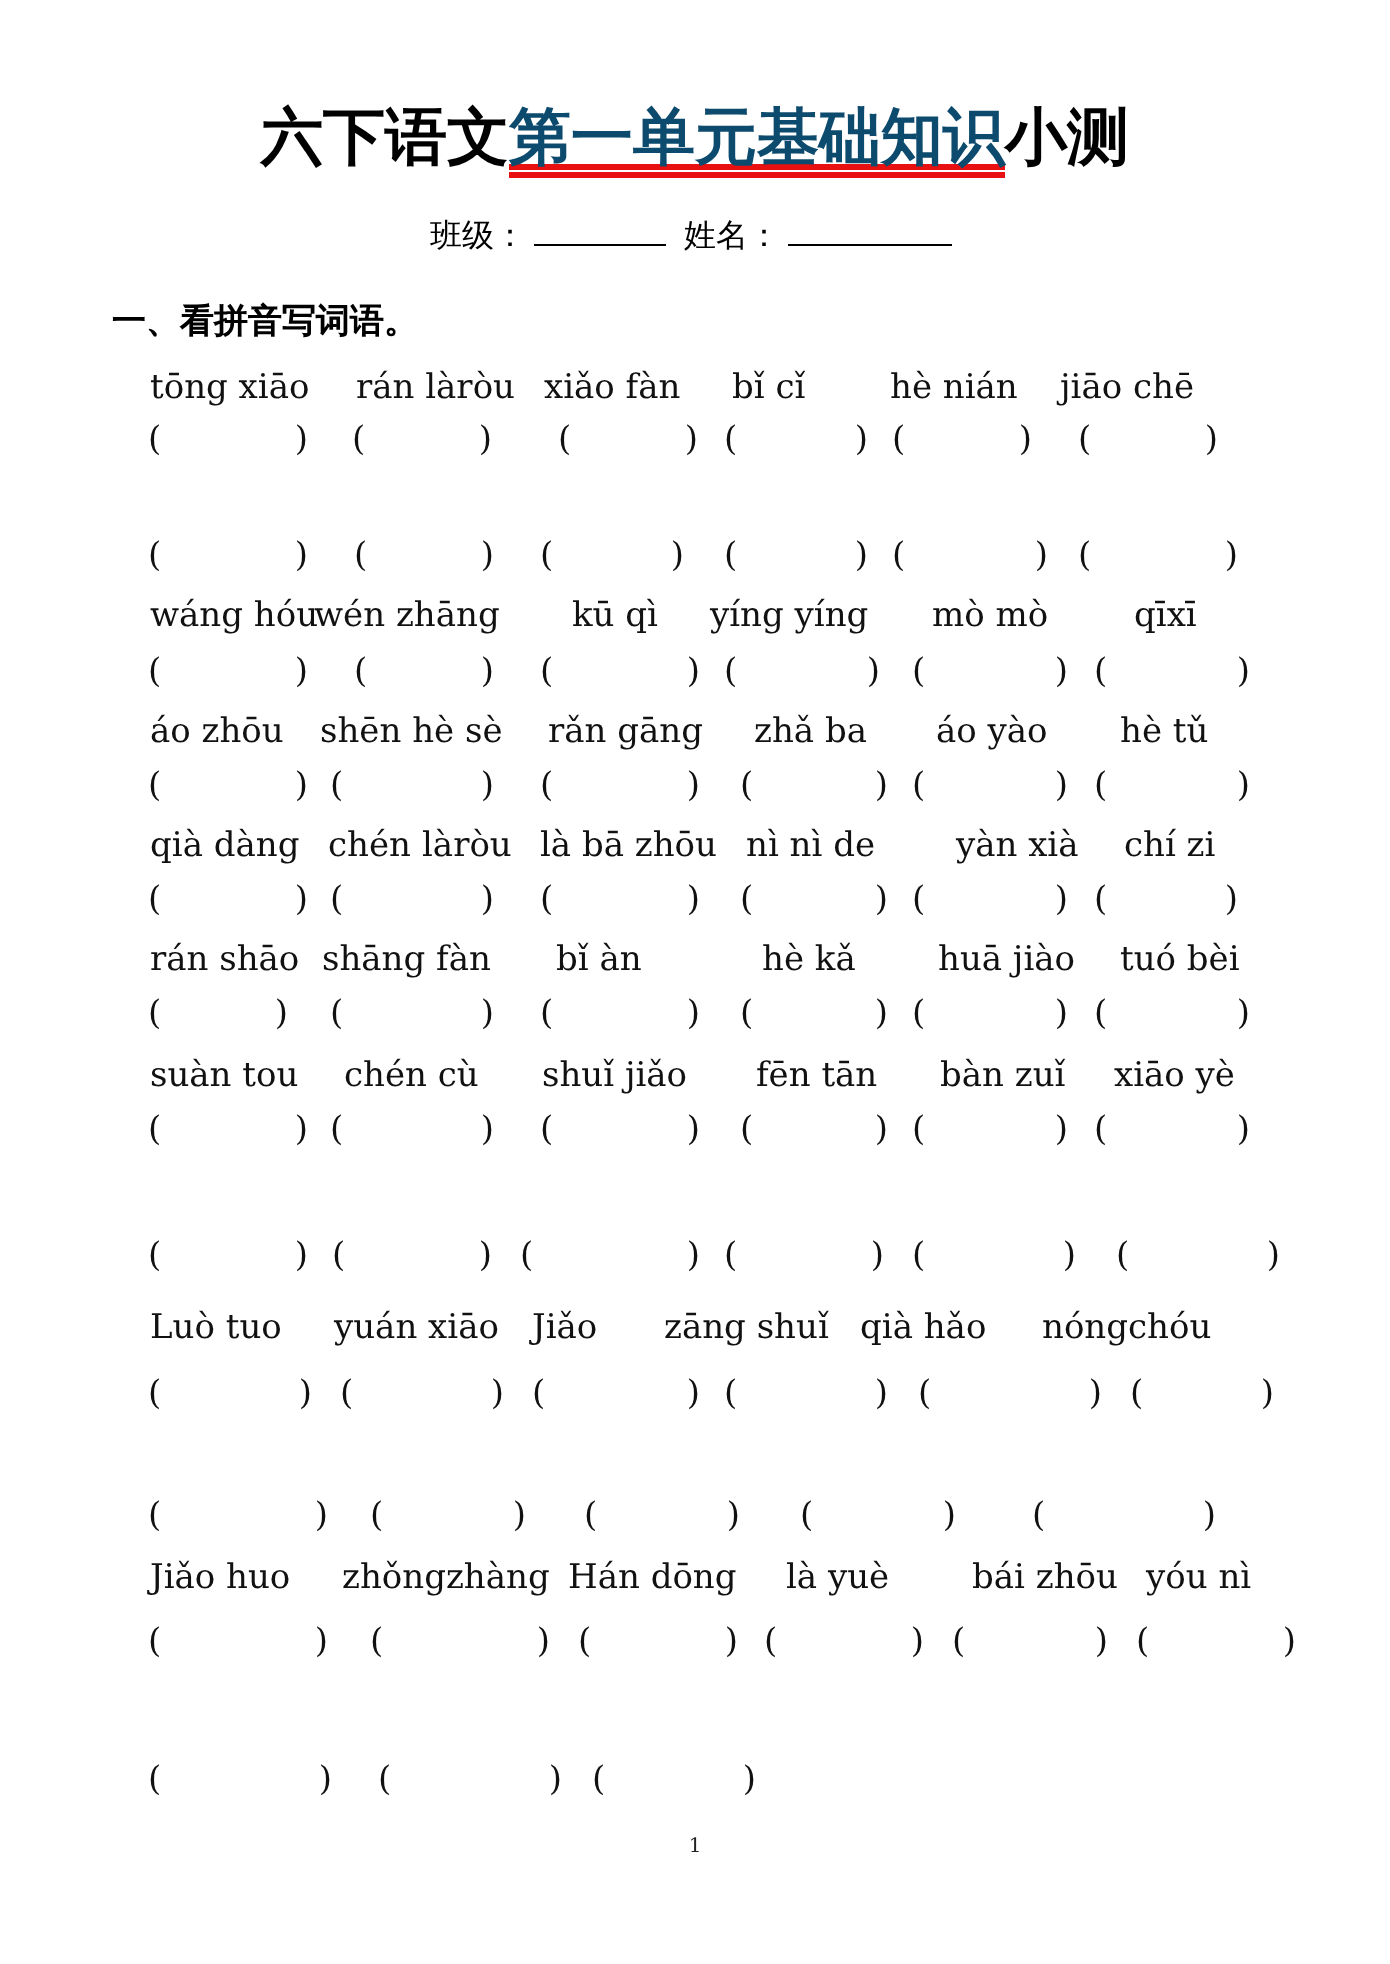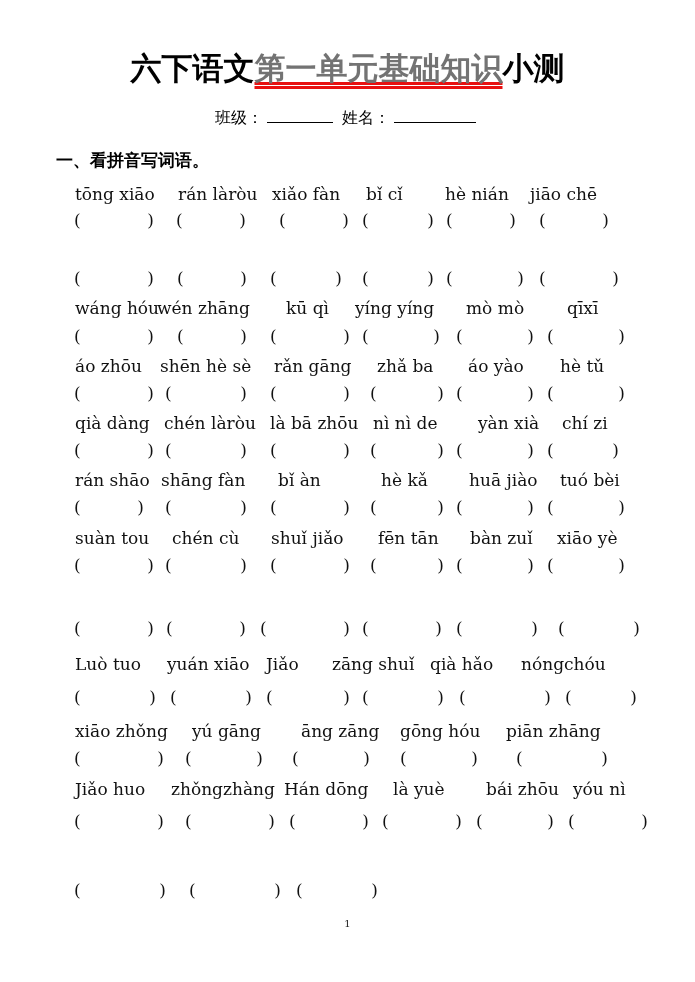--- a/index.html
+++ b/index.html
@@ -3,21 +3,21 @@
 <meta charset="utf-8">
 <style>
   html, body { margin: 0; padding: 0; background: #ffffff; }
   body { width: 695px; height: 982px; position: relative; overflow: hidden; }
   .page { position: absolute; left: 0; top: 0; width: 695px; height: 982px; background: #fff; }
   .title {
     position: absolute; left: 0; top: 48px; width: 695px; text-align: center;
     font-family: "DejaVu Sans", sans-serif; font-weight: bold; font-size: 31px; color: #000;
     letter-spacing: 0px; white-space: nowrap;
   }
-  .title .red { color: #737373; text-decoration: underline double; text-decoration-color: #e81010; text-underline-offset: 3px; }
+  .title .red { color: #0c4a6e; text-decoration: underline double; text-decoration-color: #e81010; text-underline-offset: 3px; }
   .subline {
     position: absolute; top: 106px; left: 0; width: 695px; text-align: center;
     font-family: "DejaVu Sans", sans-serif; font-size: 16px; color: #000; white-space: nowrap;
   }
   .blank { display: inline-block; border-bottom: 1px solid #000; height: 16px; vertical-align: baseline; margin: 0 4px; }
   .section {
     position: absolute; left: 56px; top: 149px;
     font-family: "DejaVu Sans", sans-serif; font-weight: bold; font-size: 17px; color: #000; white-space: nowrap;
   }
   .row { position: absolute; left: 0; width: 695px; height: 26px; }
@@ -345,27 +345,20 @@
     <span class="br" style="left:459px;width:92px">
         <span class="l">(</span>
         <span class="r">)</span>
       </span>
     <span class="br" style="left:565px;width:72px">
         <span class="l">(</span>
         <span class="r">)</span>
       </span>
   </div>
 
-  <div class="row" style="top:721px">
-    <span class="py" style="left:75px">xiāo zhǒng</span>
-    <span class="py" style="left:192px">yú gāng</span>
-    <span class="py" style="left:301px">āng zāng</span>
-    <span class="py" style="left:400px">gōng hóu</span>
-    <span class="py" style="left:506px">piān zhāng</span>
-  </div>
   <div class="row" style="top:748px">
     <span class="br" style="left:74px;width:90px">
         <span class="l">(</span>
         <span class="r">)</span>
       </span>
     <span class="br" style="left:185px;width:78px">
         <span class="l">(</span>
         <span class="r">)</span>
       </span>
     <span class="br" style="left:292px;width:78px">

